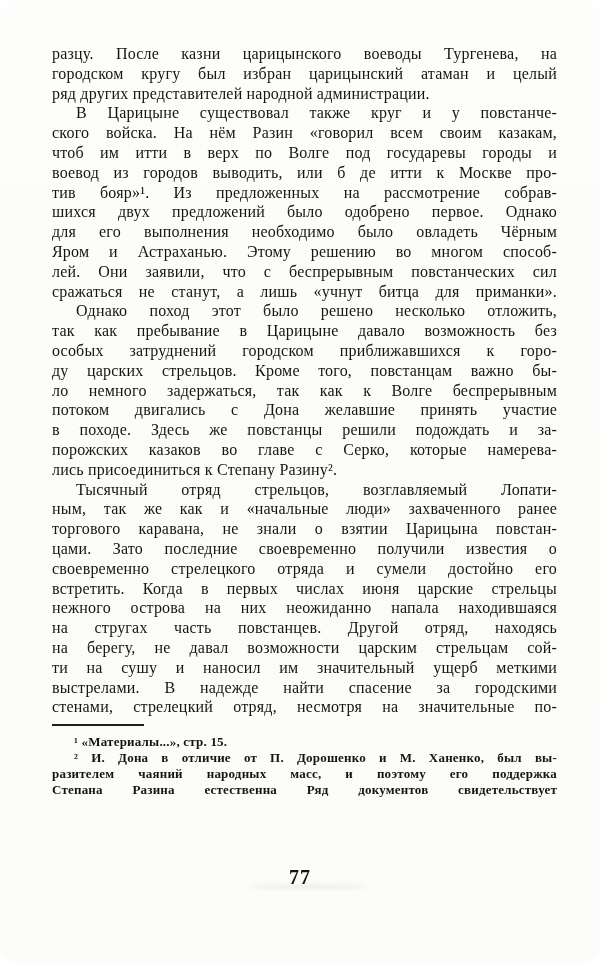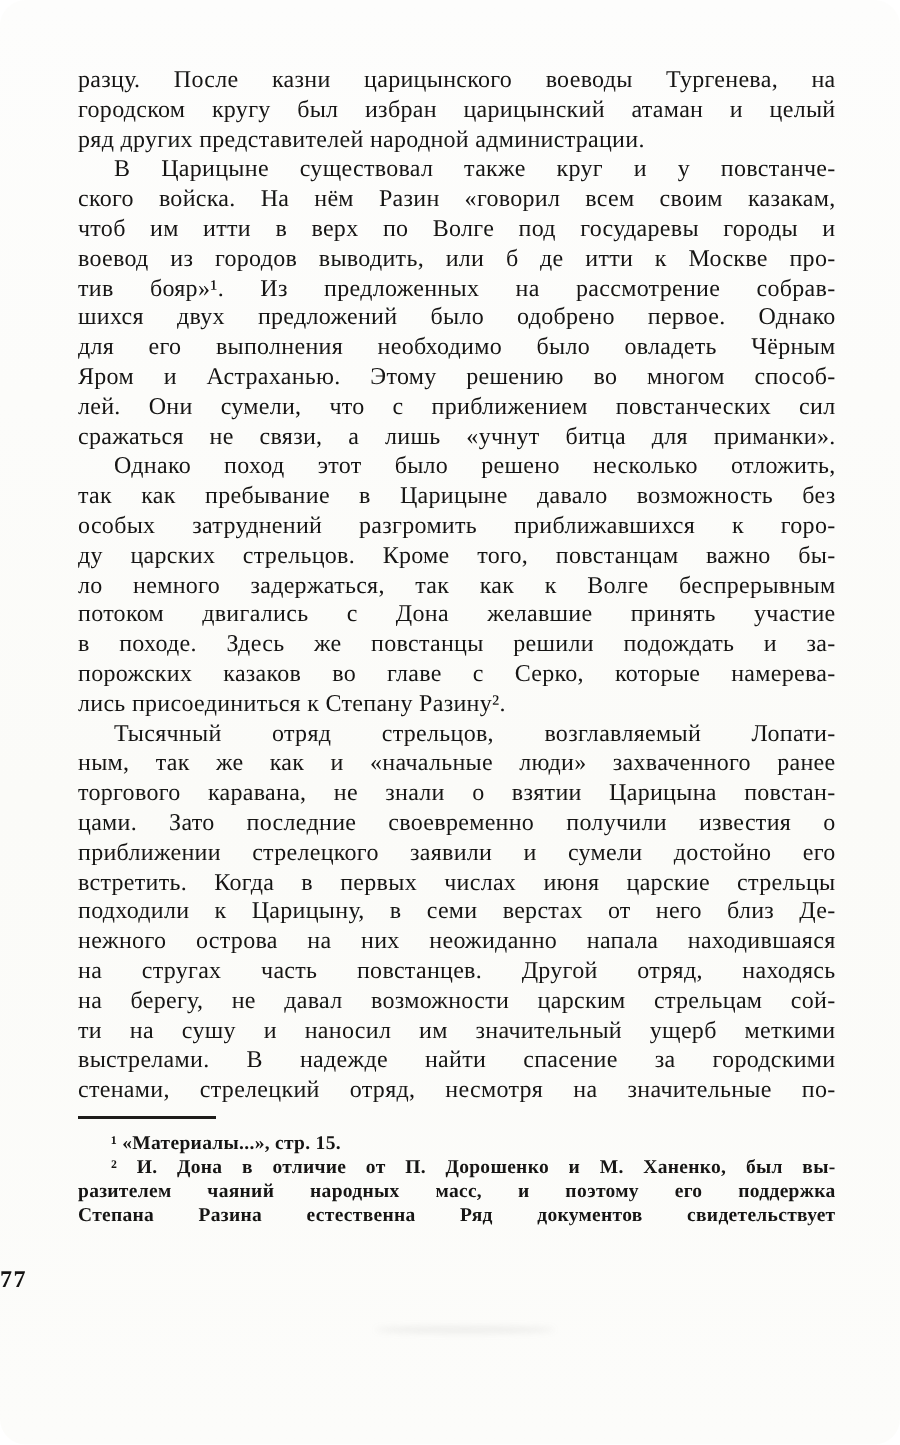--- a/index.html
+++ b/index.html
@@ -45,22 +45,23 @@
     font-size: 13px;
     line-height: 15.9px;
     letter-spacing: 0.2px;
     font-weight: bold;
   }
   .footnote .line.first-indent { text-indent: 22px; }
   .page-number {
     position: absolute;
     left: 0;
     right: 0;
-    top: 845px;
-    font-size: 16px;
+    top: 866px;
+    text-align: center;
+    font-size: 20px;
     font-weight: bold;
     letter-spacing: 1px;
   }
   
   .smudge {
     position: absolute;
     background: rgba(120,120,115,0.10);
     border-radius: 50%;
     filter: blur(2px);
   }
@@ -81,42 +82,41 @@
         </div>
         <div class="paragraph">
           <div class="line first-indent">В Царицыне существовал также круг и у повстанче-</div>
           <div class="line">ского войска. На нём Разин «говорил всем своим казакам,</div>
           <div class="line">чтоб им итти в верх по Волге под государевы городы и</div>
           <div class="line">воевод из городов выводить, или б де итти к Москве про-</div>
           <div class="line">тив бояр»¹. Из предложенных на рассмотрение собрав-</div>
           <div class="line">шихся двух предложений было одобрено первое. Однако</div>
           <div class="line">для его выполнения необходимо было овладеть Чёрным</div>
           <div class="line">Яром и Астраханью. Этому решению во многом способ-</div>
-          <div class="line">лей. Они сумели, что с приближением повстанческих сил</div>
-          <div class="line">сражаться не связи, а лишь «учнут битца для приманки».</div>
+          <div class="line">лей. Они заявили, что с беспрерывным повстанческих сил</div>
+          <div class="line">сражаться не станут, а лишь «учнут битца для приманки».</div>
         </div>
         <div class="paragraph">
           <div class="line first-indent">Однако поход этот было решено несколько отложить,</div>
           <div class="line">так как пребывание в Царицыне давало возможность без</div>
-          <div class="line">особых затруднений разгромить приближавшихся к горо-</div>
+          <div class="line">особых затруднений городском приближавшихся к горо-</div>
           <div class="line">ду царских стрельцов. Кроме того, повстанцам важно бы-</div>
           <div class="line">ло немного задержаться, так как к Волге беспрерывным</div>
           <div class="line">потоком двигались с Дона желавшие принять участие</div>
           <div class="line">в походе. Здесь же повстанцы решили подождать и за-</div>
           <div class="line">порожских казаков во главе с Серко, которые намерева-</div>
           <div class="line last-left">лись присоединиться к Степану Разину².</div>
         </div>
         <div class="paragraph">
           <div class="line first-indent">Тысячный отряд стрельцов, возглавляемый Лопати-</div>
           <div class="line">ным, так же как и «начальные люди» захваченного ранее</div>
           <div class="line">торгового каравана, не знали о взятии Царицына повстан-</div>
           <div class="line">цами. Зато последние своевременно получили известия о</div>
-          <div class="line">приближении стрелецкого заявили и сумели достойно его</div>
+          <div class="line">своевременно стрелецкого отряда и сумели достойно его</div>
           <div class="line">встретить. Когда в первых числах июня царские стрельцы</div>
-          <div class="line">подходили к Царицыну, в семи верстах от него близ Де-</div>
           <div class="line">нежного острова на них неожиданно напала находившаяся</div>
           <div class="line">на стругах часть повстанцев. Другой отряд, находясь</div>
           <div class="line">на берегу, не давал возможности царским стрельцам сой-</div>
           <div class="line">ти на сушу и наносил им значительный ущерб меткими</div>
           <div class="line">выстрелами. В надежде найти спасение за городскими</div>
           <div class="line">стенами, стрелецкий отряд, несмотря на значительные по-</div>
         </div>
       </div>
 
     <div class="footnote-separator"></div>

